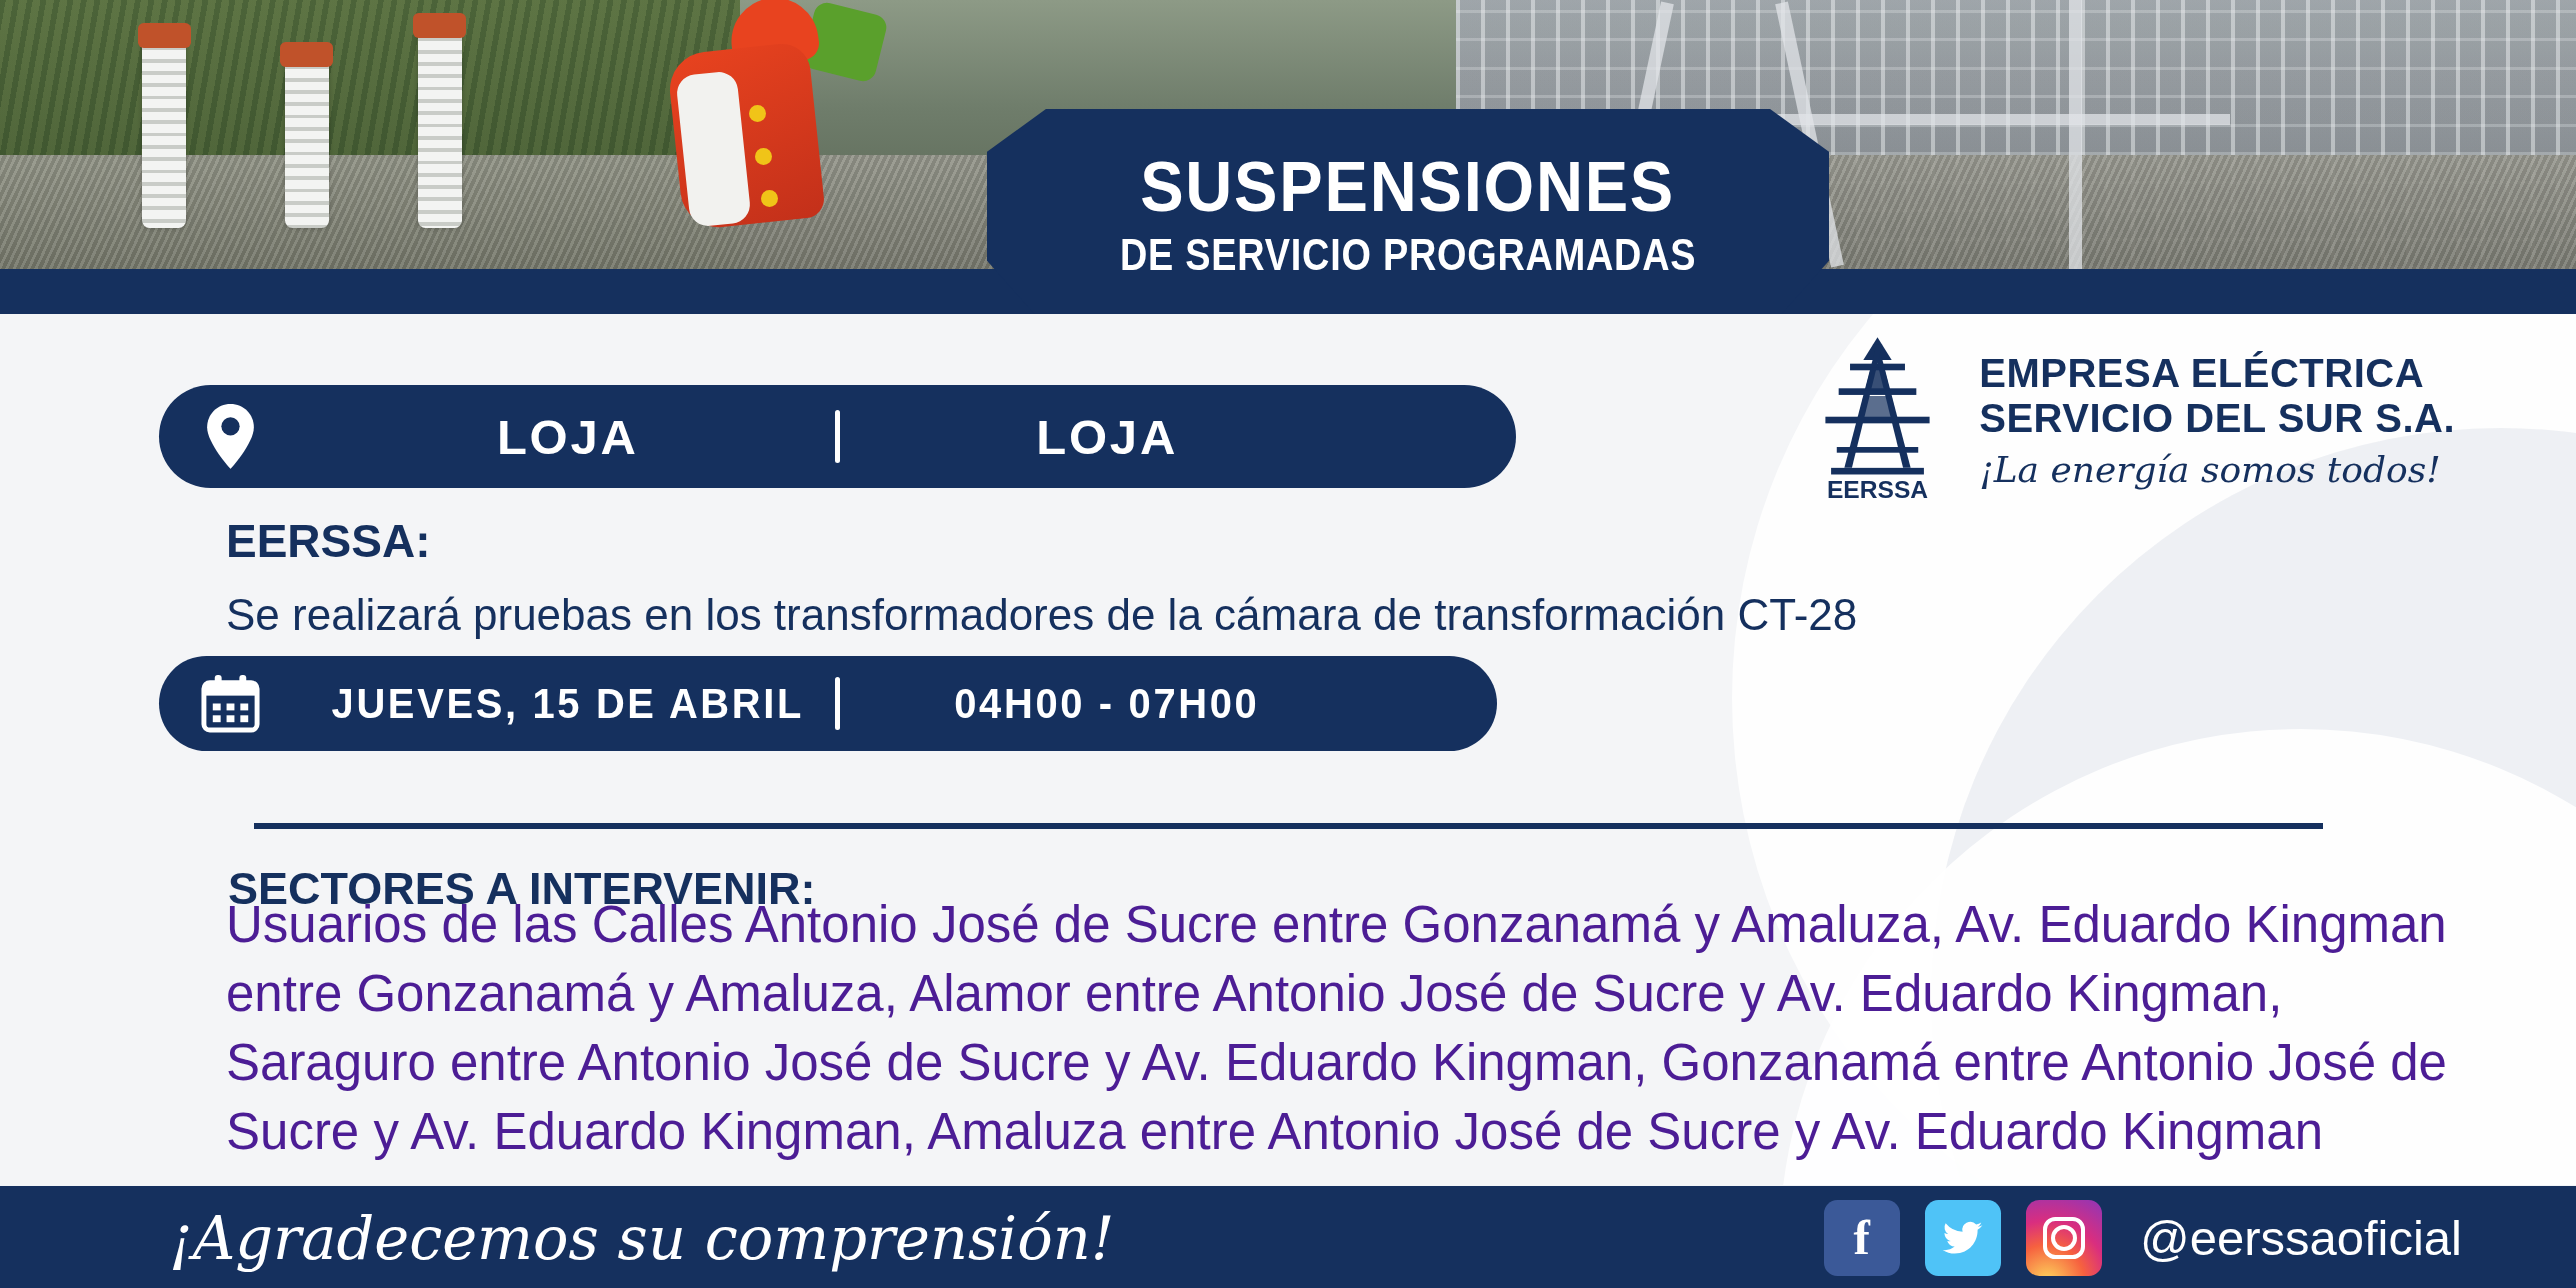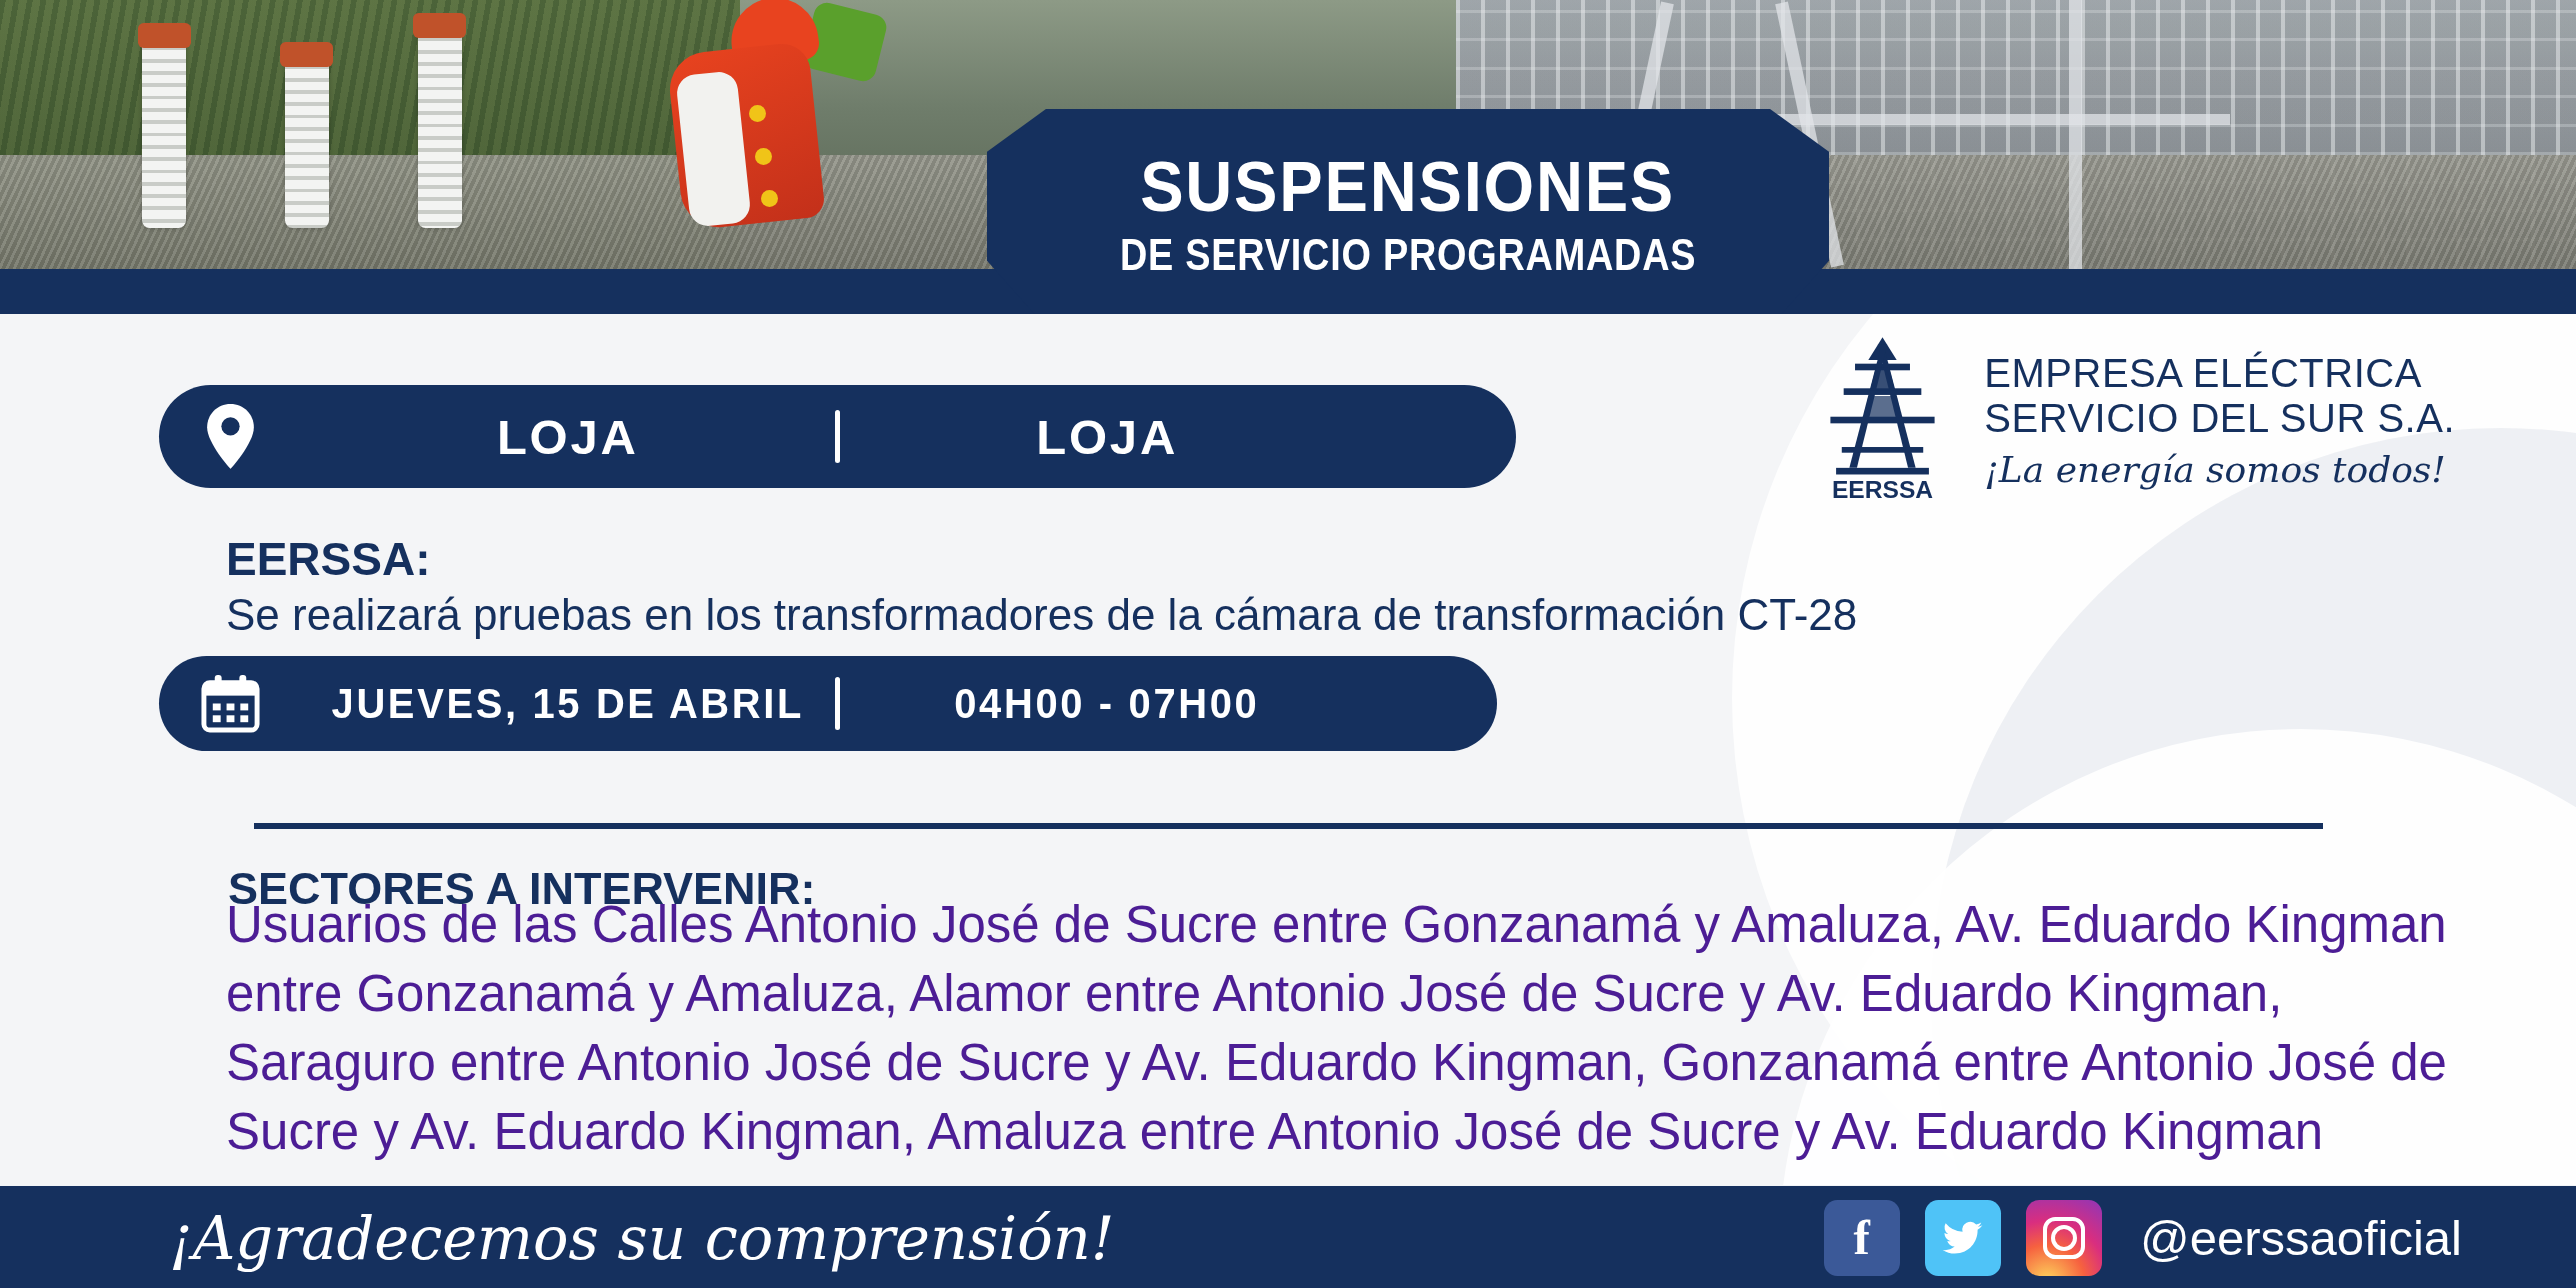--- a/index.html
+++ b/index.html
@@ -153,21 +153,21 @@
   }
 
   
   .logo-block {
     position: absolute; right: 121px; top: 21px;
     display: flex; align-items: center; gap: 21px;
   }
   .logo-mark { width: 161px; height: 171px; position: relative; }
   .logo-text { color: #15305e; }
   .logo-l1, .logo-l2 {
-    font-weight: normal; font-size: 40px; letter-spacing: 0.5px; line-height: 1.12;
+    font-weight: bold; font-size: 40px; letter-spacing: 0.5px; line-height: 1.12;
   }
   .logo-slogan {
     font-family: "DejaVu Serif", serif;
     font-style: italic;
     font-size: 36px;
     color: #15305e;
     margin-top: 7.6px;
   }
 
   
@@ -194,21 +194,21 @@
     letter-spacing: 2.8px;
   }
   .pill-loc .pill-seg { font-size: 49px; }
   .pill-date .pill-seg { font-size: 42px; transform: scaleX(.95); }
   .pill-div {
     width: 5.7px; height: 53px; background: #ffffff; border-radius: 2.8px;
     flex: 0 0 5.7px;
   }
 
   .eerssa-label {
-    position: absolute; left: 226px; top: 218px;
+    position: absolute; left: 226px; top: 200px;
     color: #15305e; font-weight: bold; font-size: 46px;
   }
   .eerssa-desc {
     position: absolute; left: 226px; top: 276px;
     color: #15305e; font-size: 44px;
   }
 
   .divider {
     position: absolute; left: 254px; top: 509px;
     width: 2069px; height: 5.7px; background: #15305e;

